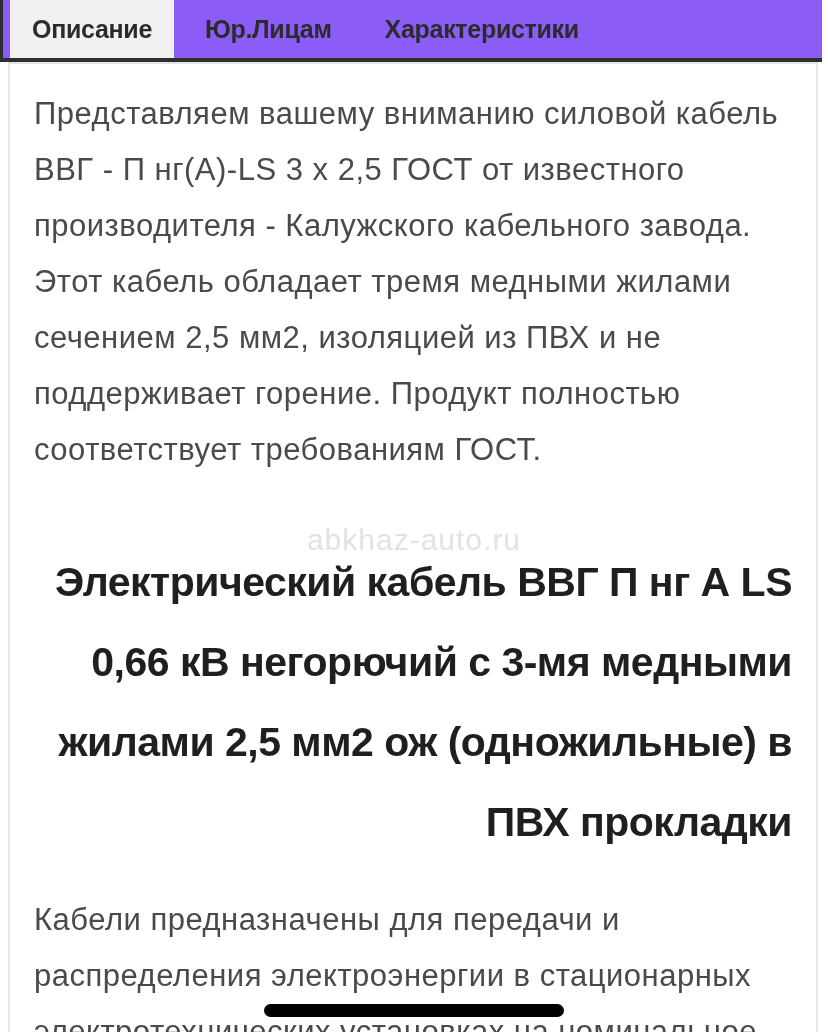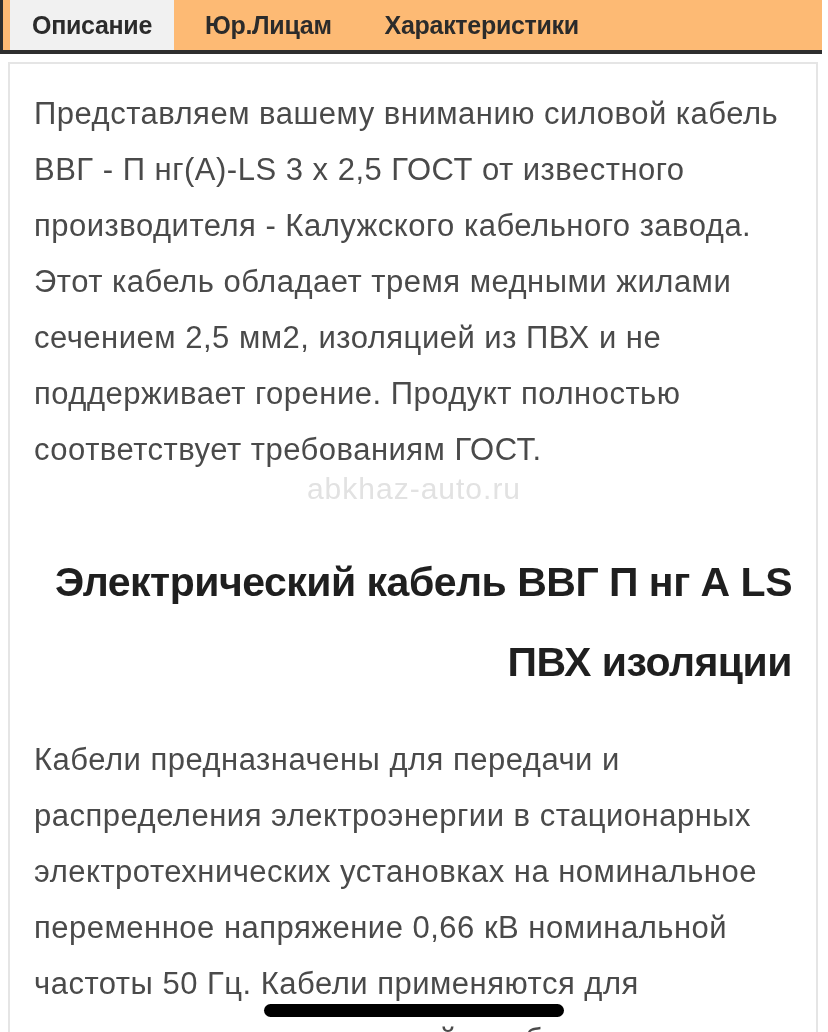--- a/index.html
+++ b/index.html
@@ -9,28 +9,28 @@
     background: #ffffff;
     overflow: hidden;
     position: relative;
     font-family: "Liberation Sans", sans-serif;
   }
 
   
   .tab-bar {
     position: absolute;
     left: 0; top: 0;
-    width: 822px; height: 54px;
+    width: 822px; height: 62px;
     display: flex;
     align-items: stretch;
     border-left: 3px solid #2e2e2e;
     border-bottom: 4px solid #2e2e2e;
     padding-left: 7px;
     gap: 9px;
-    background: #fdba74;
+    background: #8b5cf6;
   }
   .tab {
     display: flex;
     align-items: center;
     padding: 0 22px;
     font-family: "Liberation Sans", sans-serif;
     font-weight: 700;
     font-size: 25px;
     letter-spacing: -0.3px;
     color: #2b2b2b;
@@ -78,21 +78,21 @@
     letter-spacing: -0.5px;
     color: #1f1f1f;
     white-space: nowrap;
   }
 
   
   .watermark {
     position: absolute;
     left: 50%;
     transform: translateX(-50%);
-    top: 472px;
+    top: 523px;
     font-size: 30px;
     letter-spacing: 1px;
     color: #e2e2e2;
     z-index: 2;
     white-space: nowrap;
   }
 
   
   .home-indicator {
     position: absolute;
@@ -114,21 +114,23 @@
   <div class="tab active" role="tab">Описание</div>
   <div class="tab" role="tab">Юр.Лицам</div>
   <div class="tab" role="tab">Характеристики</div>
 </div>
 
 <div class="card">
   <p class="body-par">Представляем вашему вниманию силовой кабель ВВГ - П нг(А)-LS 3 х 2,5 ГОСТ от известного производителя - Калужского кабельного завода. Этот кабель обладает тремя медными жилами сечением 2,5 мм2, изоляцией из ПВХ и не поддерживает горение. Продукт полностью соответствует требованиям ГОСТ.</p>
 
   <div class="heading">
     <div class="heading-line">Электрический кабель ВВГ П нг А LS</div>
-    <div class="heading-line">ПВХ изоляции</div>
+    <div class="heading-line">0,66 кВ негорючий с 3-мя медными</div>
+    <div class="heading-line">жилами 2,5 мм2 ож (одножильные) в</div>
+    <div class="heading-line">ПВХ прокладки</div>
   </div>
 
   <p class="body-par details-par">Кабели предназначены для передачи и распределения электроэнергии в стационарных электротехнических установках на номинальное переменное напряжение 0,66 кВ номинальной частоты 50 Гц. Кабели применяются для прокладки одиночных линий в кабельных сооружениях и помещениях.</p>
 </div>
 
 <div class="watermark">abkhaz-auto.ru</div>
 
 <div class="home-indicator"></div>
 
 </body></html>

